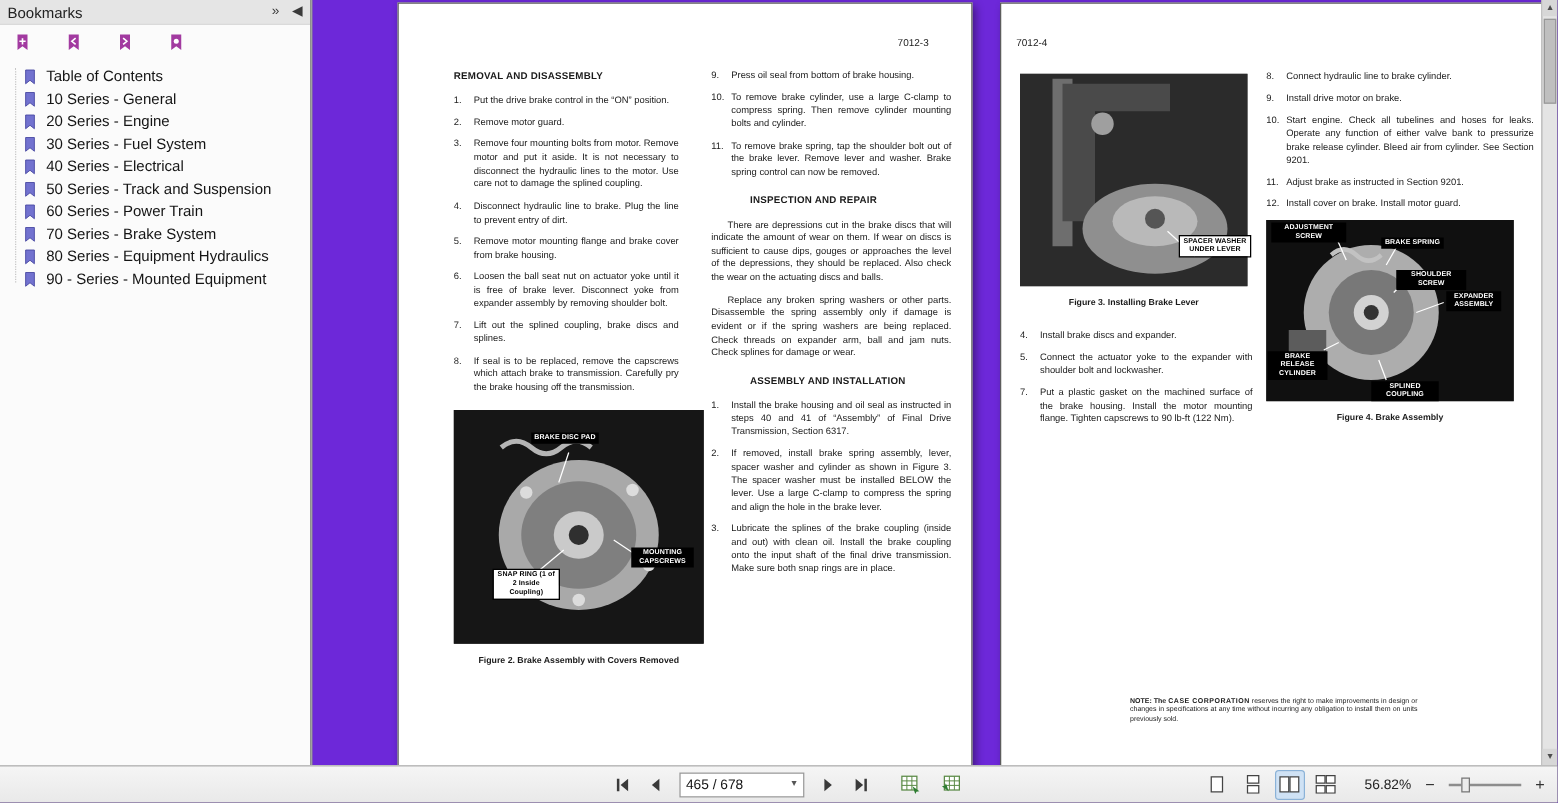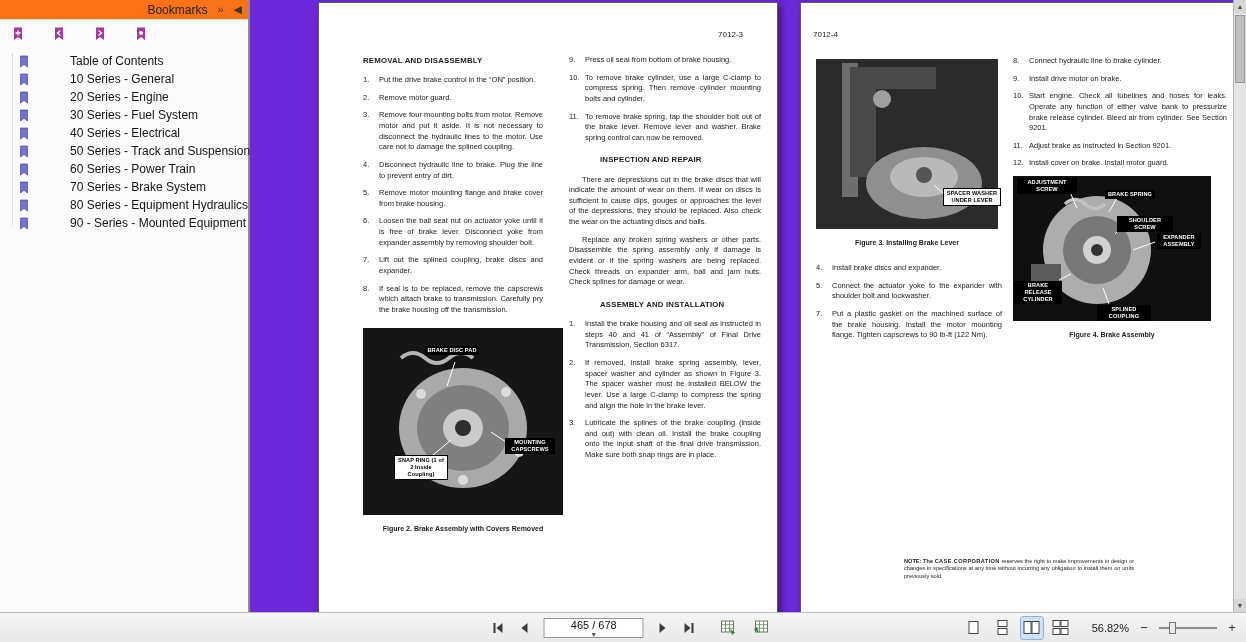--- a/index.html
+++ b/index.html
@@ -13,37 +13,37 @@
   }
   .app { position: relative; width: 1246px; height: 642px; }
 
   
   .sidebar {
     position: absolute; left: 0; top: 0; width: 249px; height: 612px;
     background: #fbfbfb; border-right: 1px solid #8f8f8f; z-index: 3;
   }
   .sidebar-header {
     height: 20px; display: flex; align-items: center;
-    background: #f97316; border-bottom: 1px solid #dadada;
-    padding: 0 6px; font-size: 12px; color: #222; text-align: right;
+    background: #e5e5e5; border-bottom: 1px solid #dadada;
+    padding: 0 6px; font-size: 12px; color: #222;
   }
   .sidebar-title { flex: 1; }
   .hdr-btn { color: #3a3a3a; font-size: 11px; margin-left: 10px; cursor: default; line-height: 1; }
   .sidebar-toolbar {
     height: 28px; display: flex; align-items: center; gap: 21px; padding: 0 8px;
   }
   .sb-tool { width: 20px; height: 18px; display: flex; align-items: center; justify-content: center; }
   .bookmark-list { list-style: none; margin: 4px 0 0 0; padding: 0; position: relative; }
   .bookmark-list::before {
     content: ""; position: absolute; left: 12px; top: 2px; bottom: 6px;
     border-left: 1px dotted #c6c6c6;
   }
   .bookmark-item {
     display: flex; align-items: center; height: 18px; padding-left: 18px;
-    font-size: 12px; color: #141414; white-space: nowrap; cursor: default; gap: 33px;
+    font-size: 12px; color: #141414; white-space: nowrap; cursor: default;
   }
   .bm-icon { width: 13px; height: 13px; margin-right: 6px; flex: 0 0 13px; }
 
   
   .viewer {
     position: absolute; left: 250px; top: 0; right: 0; height: 612px;
     background: #6d28d9; overflow: hidden;
   }
   .page {
     position: absolute; background: #ffffff; border: 1px solid #5c5c5c;
@@ -130,21 +130,21 @@
     display: flex; align-items: center; gap: 7px;
   }
   .sbar-btn {
     width: 22px; height: 22px; border: none; background: transparent; padding: 0;
     display: flex; align-items: center; justify-content: center; cursor: default;
   }
   .sbar-btn.selected { background: #cfe2f5; outline: 1px solid #8ab2d8; border-radius: 2px; }
   .page-box {
     width: 100px; height: 20px; background: #fff; border: 1px solid #979797;
     display: flex; align-items: center; justify-content: space-between;
-    font-size: 11px; color: #111; padding: 0 4px; margin: 0 3px; flex-direction: column;
+    font-size: 11px; color: #111; padding: 0 4px; margin: 0 3px;
   }
   .page-box .caret { font-size: 7px; color: #555; }
   .zoom-label { font-size: 11px; color: #222; margin-left: 13px; }
   .zoom-glyph { font-size: 13px; color: #333; width: 16px; text-align: center; }
   .zoom-slider { width: 58px; height: 14px; position: relative; }
   .zoom-slider .track {
     position: absolute; left: 0; right: 0; top: 6px; height: 2px; background: #8d8d8d;
   }
   .zoom-slider .thumb {
     position: absolute; left: 10px; top: 1px; width: 7px; height: 12px;
@@ -280,21 +280,21 @@
             <div class="step">
               <span class="step-num">5.</span>
               <span class="step-text">Remove motor mounting flange and brake cover from brake housing.</span>
             </div>
             <div class="step">
               <span class="step-num">6.</span>
               <span class="step-text">Loosen the ball seat nut on actuator yoke until it is free of brake lever. Disconnect yoke from expander assembly by removing shoulder bolt.</span>
             </div>
             <div class="step">
               <span class="step-num">7.</span>
-              <span class="step-text">Lift out the splined coupling, brake discs and expander.</span>
+              <span class="step-text">Lift out the splined coupling, brake discs and splines.</span>
             </div>
             <div class="step">
               <span class="step-num">8.</span>
               <span class="step-text">If seal is to be replaced, remove the capscrews which attach brake to transmission. Carefully pry the brake housing off the transmission.</span>
             </div>
           </div>
 
         <div class="figure fig2">
           <svg viewBox="0 0 200 187" preserveAspectRatio="none">
             <rect width="200" height="187" fill="#161616"></rect>

